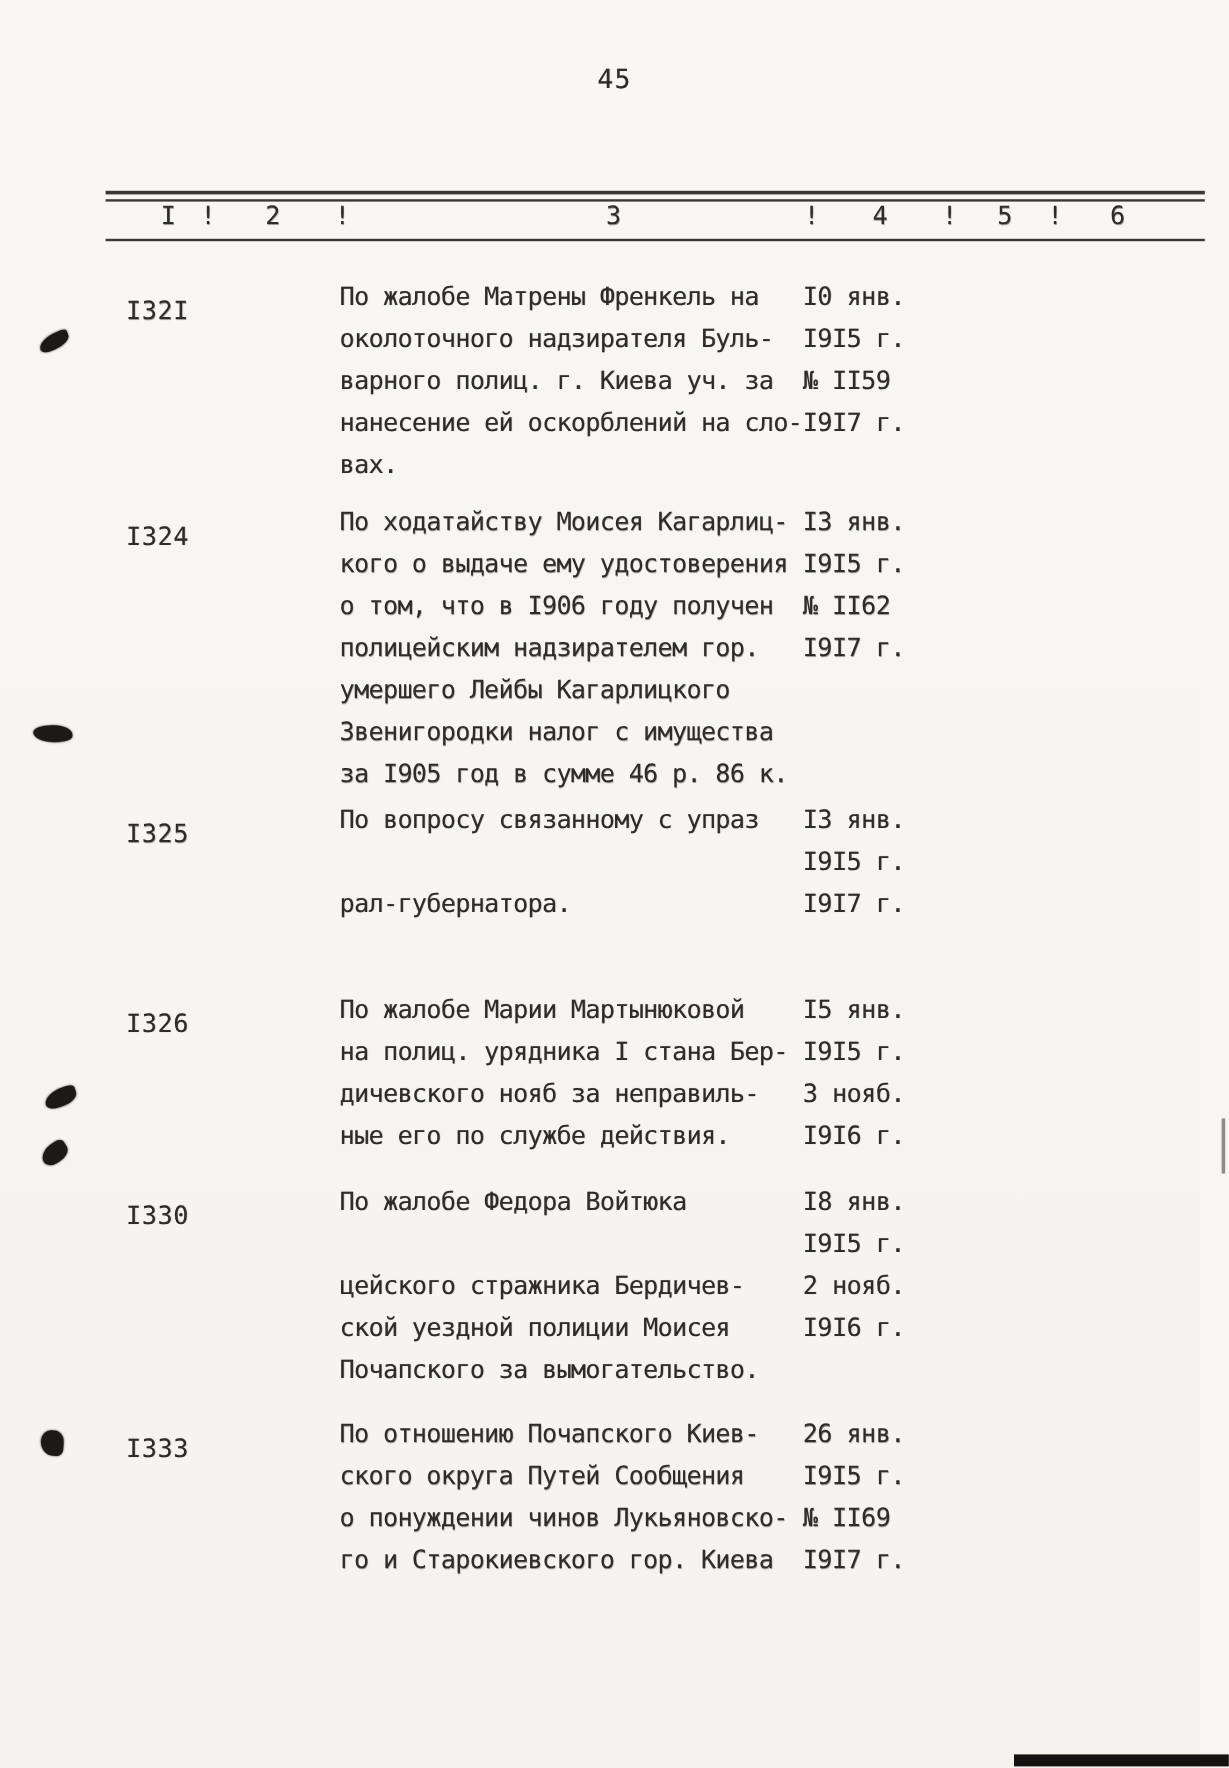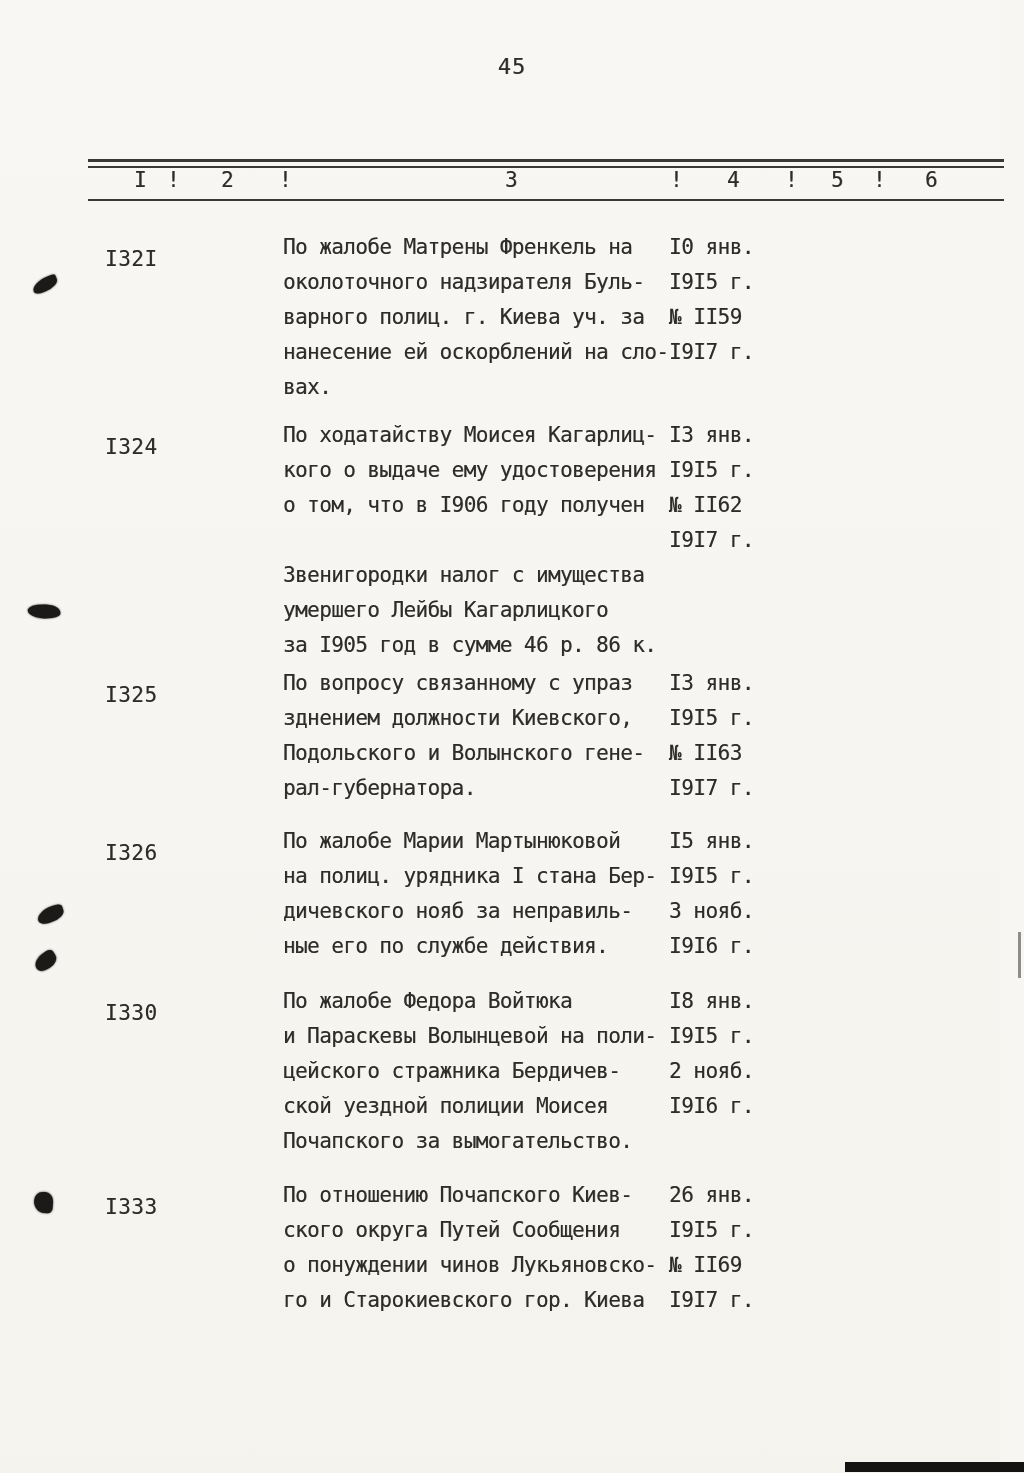--- a/index.html
+++ b/index.html
@@ -95,49 +95,48 @@
           <div class="line"><span class="desc">нанесение ей оскорблений на сло-</span><span class="date">I9I7 г.</span></div>
           <div class="line"><span class="desc">вах.</span><span class="date"></span></div>
         </div>
       </div>
       <div class="entry e1">
         <div class="num">I324</div>
         <div class="lines">
           <div class="line"><span class="desc">По ходатайству Моисея Кагарлиц-</span><span class="date">I3 янв.</span></div>
           <div class="line"><span class="desc">кого о выдаче ему удостоверения</span><span class="date">I9I5 г.</span></div>
           <div class="line"><span class="desc">о том, что в I906 году получен</span><span class="date">№ II62</span></div>
-          <div class="line"><span class="date">I9I7 г.</span></div>
+          <div class="line"><span class="desc">полицейским надзирателем гор.</span><span class="date">I9I7 г.</span></div>
+          <div class="line"><span class="desc">умершего Лейбы Кагарлицкого</span><span class="date"></span></div>
           <div class="line"><span class="desc">Звенигородки налог с имущества</span><span class="date"></span></div>
-          <div class="line"><span class="desc">умершего Лейбы Кагарлицкого</span><span class="date"></span></div>
           <div class="line"><span class="desc">за I905 год в сумме 46 р. 86 к.</span><span class="date"></span></div>
         </div>
       </div>
       <div class="entry e2">
         <div class="num">I325</div>
         <div class="lines">
           <div class="line"><span class="desc">По вопросу связанному с упраз</span><span class="date">I3 янв.</span></div>
-          <div class="line"><span class="desc">зднением должности Киевского,</span><span class="date">I9I5 г.</span></div>
-          <div class="line"><span class="desc">Подольского и Волынского гене-</span><span class="date">№ II63</span></div>
+          <div class="line"><span class="date">I9I5 г.</span></div>
           <div class="line"><span class="desc">рал-губернатора.</span><span class="date">I9I7 г.</span></div>
         </div>
       </div>
       <div class="entry e3">
         <div class="num">I326</div>
         <div class="lines">
           <div class="line"><span class="desc">По жалобе Марии Мартынюковой</span><span class="date">I5 янв.</span></div>
           <div class="line"><span class="desc">на полиц. урядника I стана Бер-</span><span class="date">I9I5 г.</span></div>
           <div class="line"><span class="desc">дичевского нояб за неправиль-</span><span class="date">3 нояб.</span></div>
           <div class="line"><span class="desc">ные его по службе действия.</span><span class="date">I9I6 г.</span></div>
         </div>
       </div>
       <div class="entry e4">
         <div class="num">I330</div>
         <div class="lines">
           <div class="line"><span class="desc">По жалобе Федора Войтюка</span><span class="date">I8 янв.</span></div>
-          <div class="line"><span class="desc">и Параскевы Волынцевой на поли-</span><span class="date">I9I5 г.</span></div>
+          <div class="line"><span class="date">I9I5 г.</span></div>
           <div class="line"><span class="desc">цейского стражника Бердичев-</span><span class="date">2 нояб.</span></div>
           <div class="line"><span class="desc">ской уездной полиции Моисея</span><span class="date">I9I6 г.</span></div>
           <div class="line"><span class="desc">Почапского за вымогательство.</span><span class="date"></span></div>
         </div>
       </div>
       <div class="entry e5">
         <div class="num">I333</div>
         <div class="lines">
           <div class="line"><span class="desc">По отношению Почапского Киев-</span><span class="date">26 янв.</span></div>
           <div class="line"><span class="desc">ского округа Путей Сообщения</span><span class="date">I9I5 г.</span></div>

